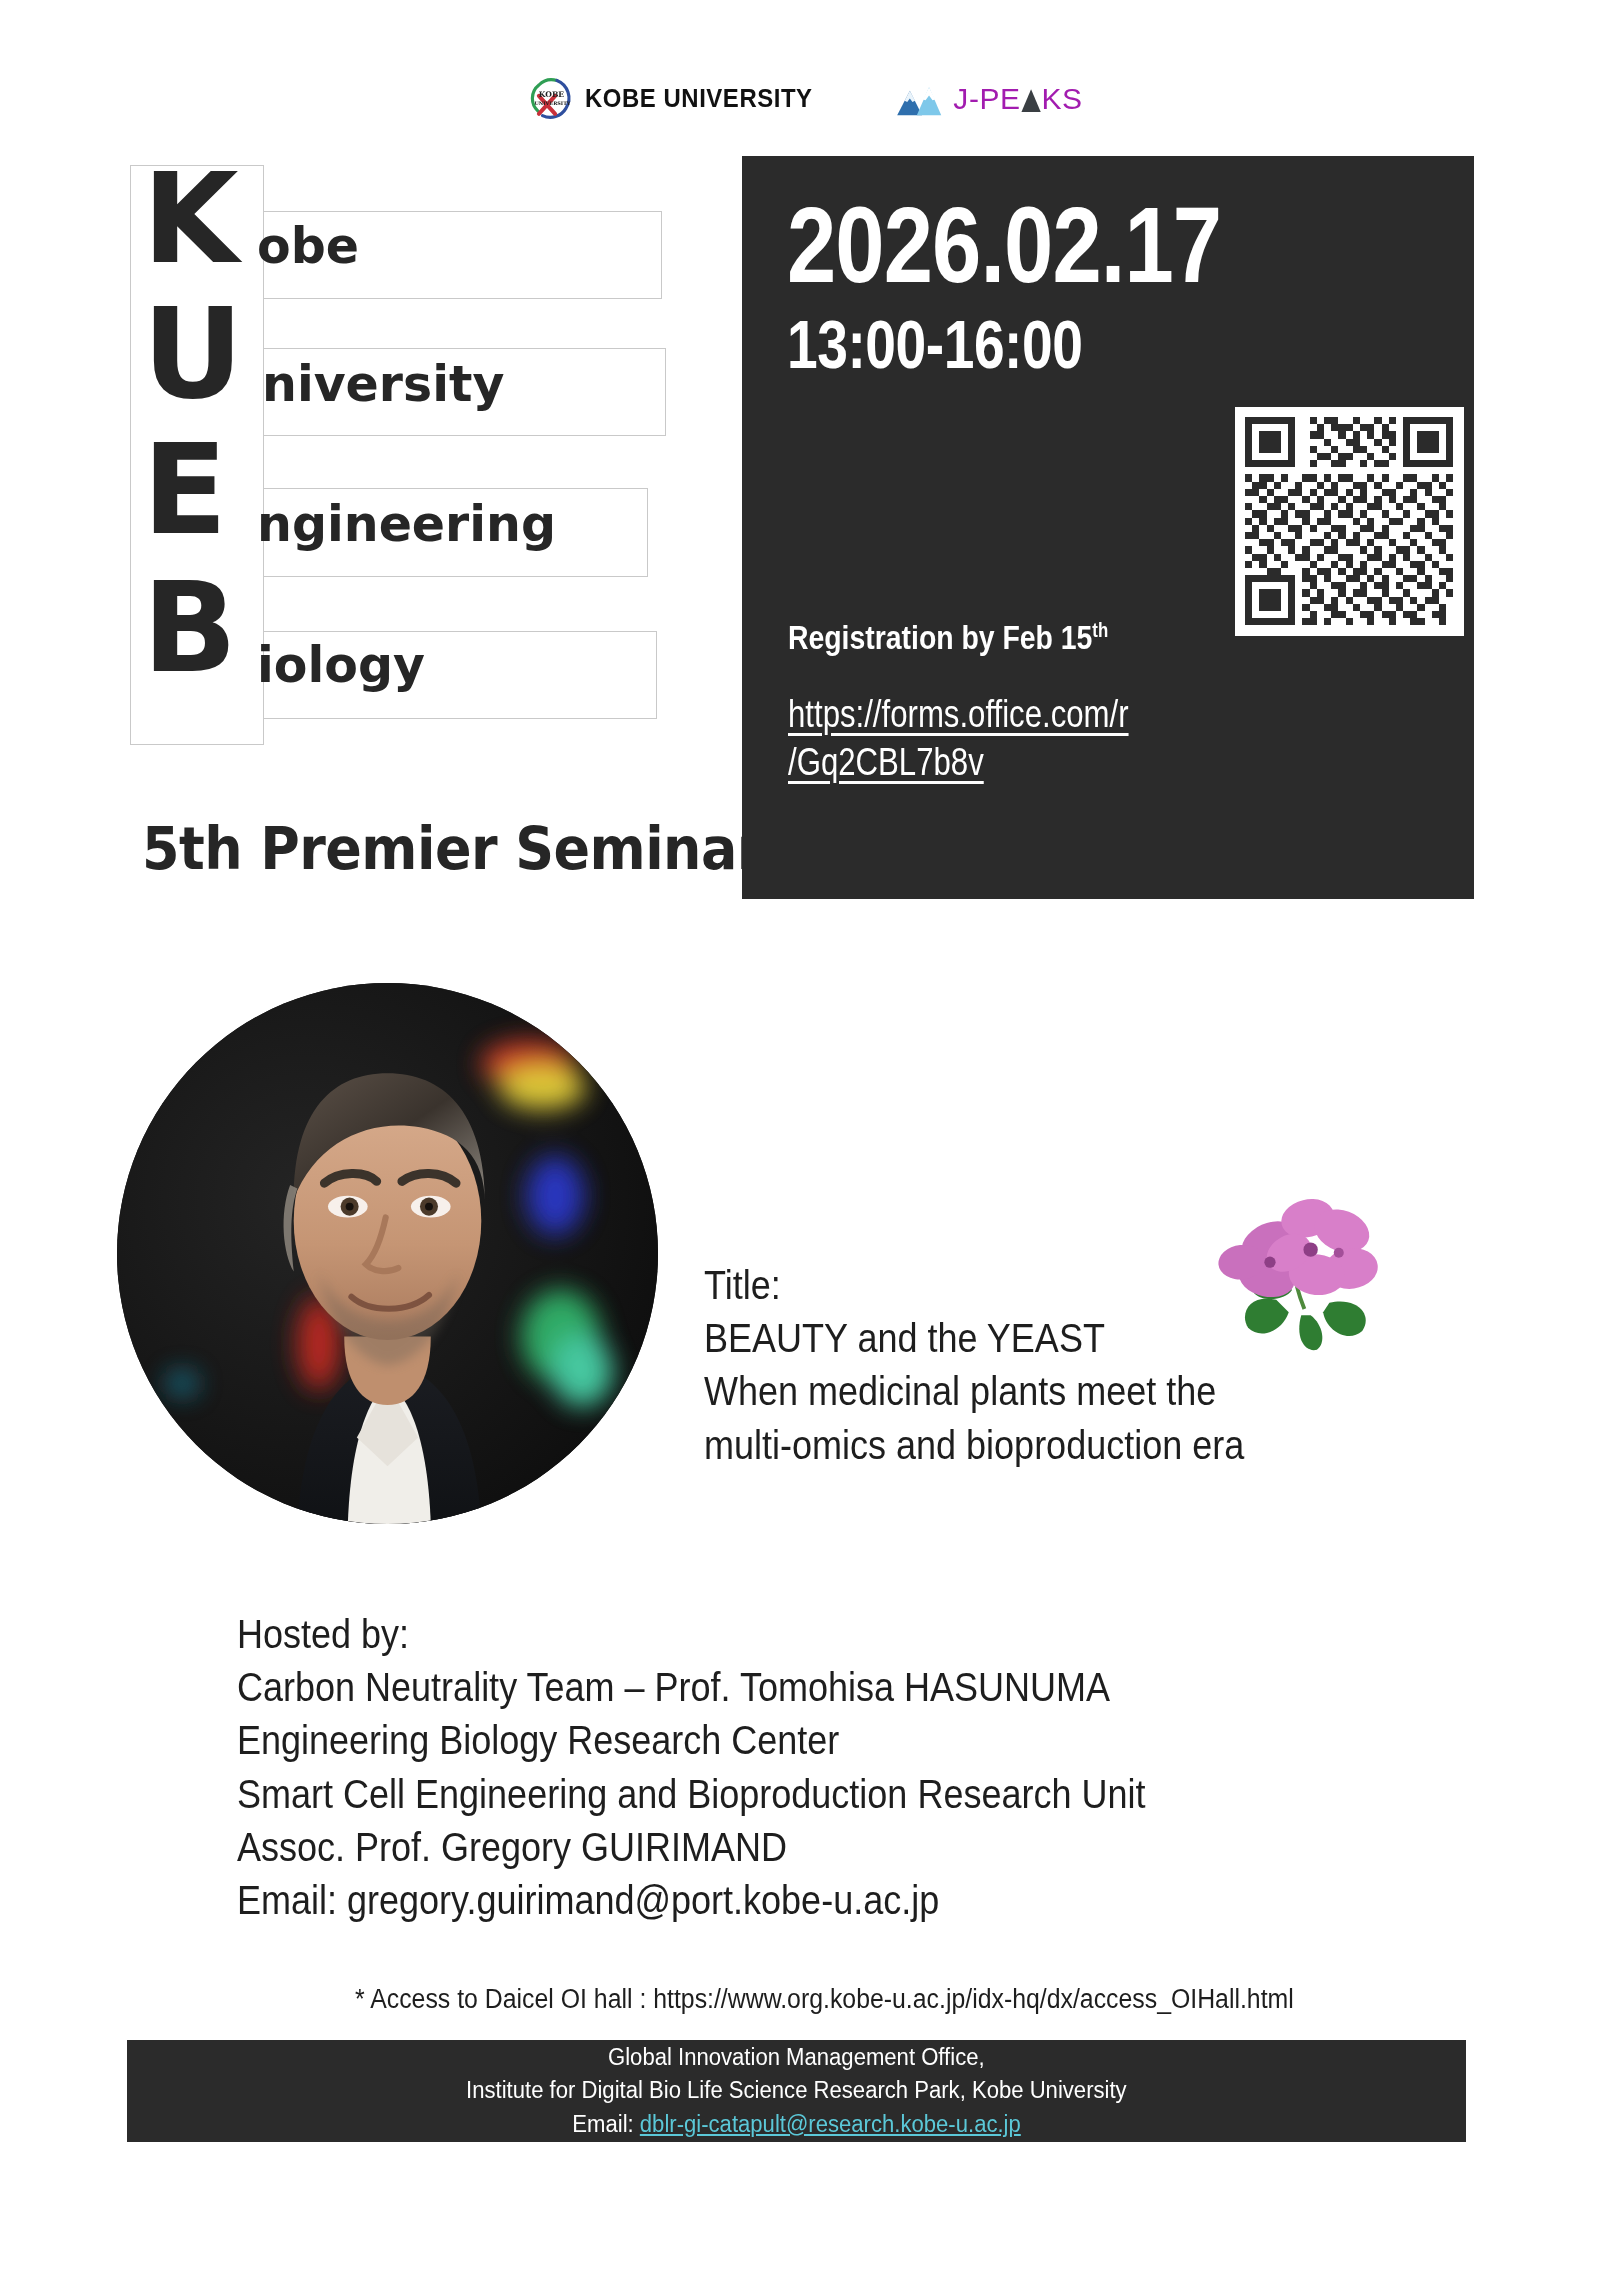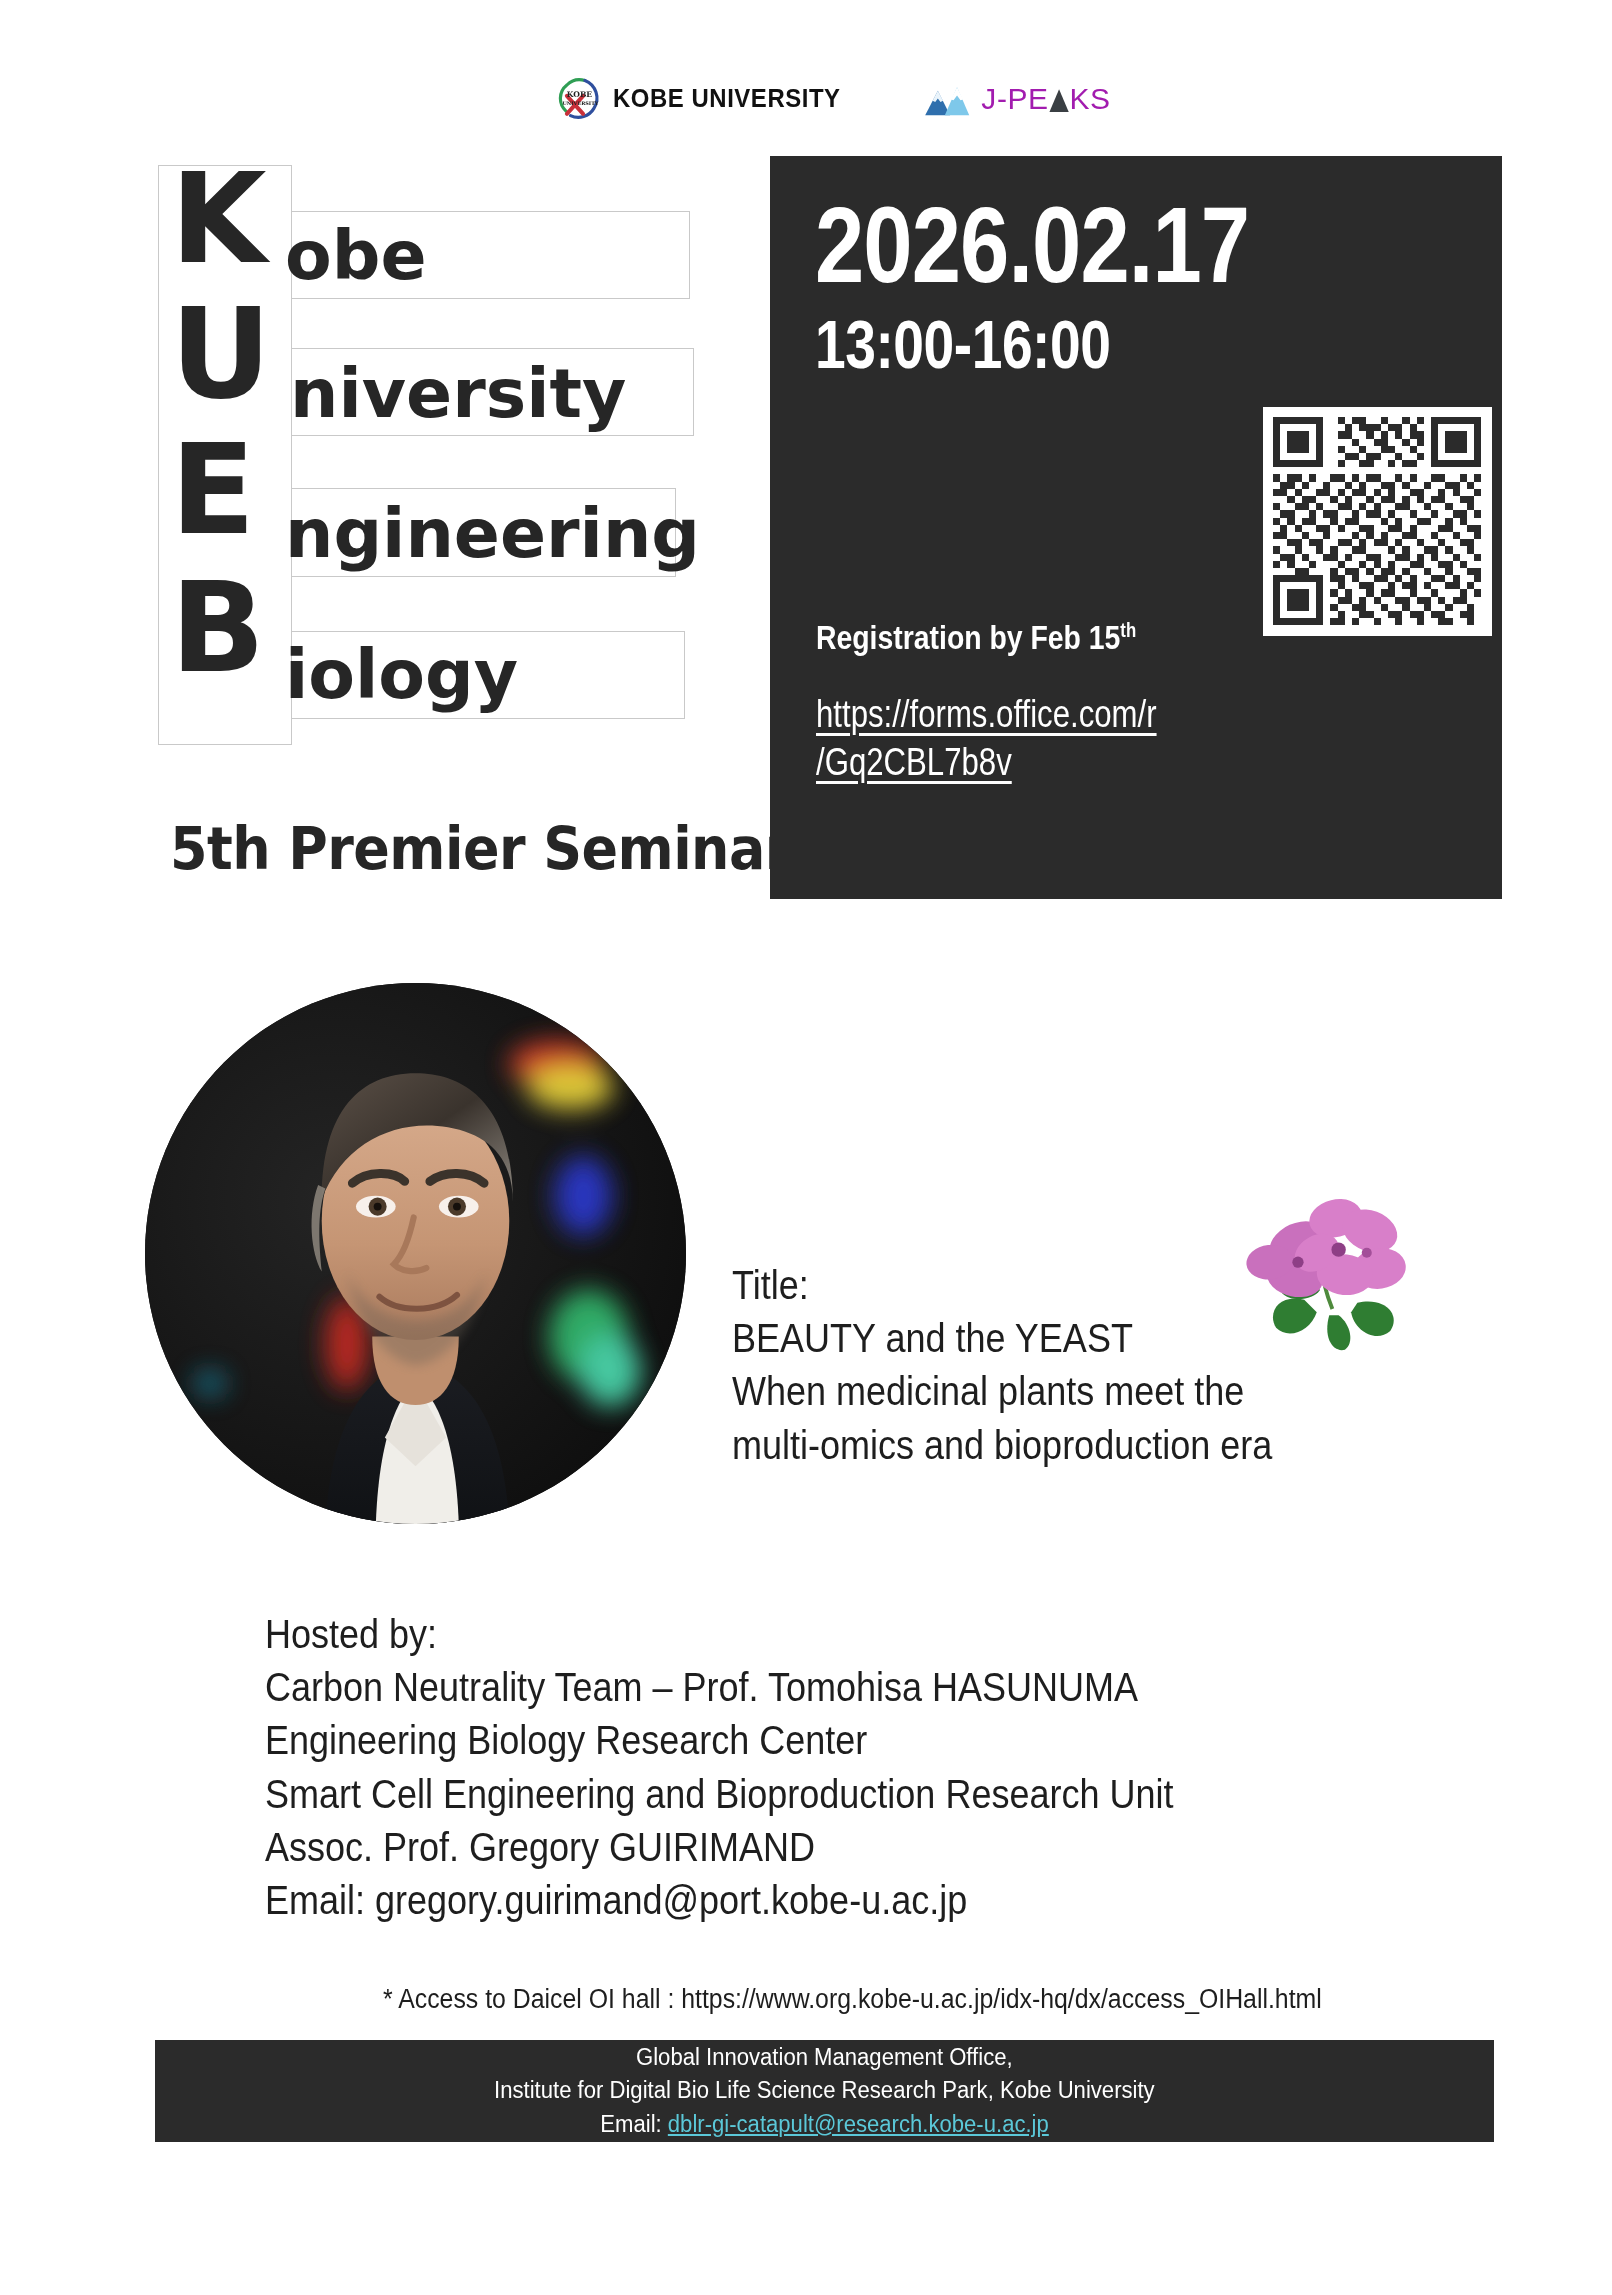--- a/index.html
+++ b/index.html
@@ -2,21 +2,21 @@
 <html style="font-size:9.2px"><head>
 <meta charset="utf-8">
 <style>
   html,body{margin:0;padding:0;background:#fff;}
   body{
     width:1612px;height:2295px;position:relative;overflow:hidden;
     font-family:"Liberation Sans", sans-serif;
     color:#1f1f1f;
     -webkit-font-smoothing:antialiased;
   }
-  .page{position:absolute;inset:0;background:#ffffff;margin-left:28px;}
+  .page{position:absolute;inset:0;background:#ffffff;}
 
   
   .header-logos{position:absolute;top:73px;left:0;width:1612px;height:51px;
                 display:flex;justify-content:center;align-items:center;gap:63px;}
   .logo-group{display:flex;align-items:center;gap:10.3px;}
   .kobe-mark{position:relative;width:45px;height:45px;flex:none;}
   .kobe-mark svg{display:block;width:45px;height:45px;}
   .kobe-word{font-family:"Liberation Sans", sans-serif;font-weight:700;
              font-size:26px;letter-spacing:0.6px;color:#111;white-space:nowrap;
              transform:scaleX(.92);transform-origin:left center;}
@@ -26,21 +26,21 @@
            font-size:30px;letter-spacing:0.6px;color:#a21caf;white-space:nowrap;
            display:flex;align-items:center;}
   .jp-word .tri{display:inline-block;width:19.5px;height:23px;margin:0 0.6px;
        background:#3a3f43;clip-path:polygon(50% 0,100% 100%,0 100%);position:relative;top:2.3px;}
 
   
   .kueb{position:absolute;left:130px;top:165px;width:578px;height:595px;}
   .kueb-box{position:absolute;background:#ffffff;border:0.9px solid #c9c9c9;}
   .kueb-cap{position:absolute;font-weight:700;font-size:124px;line-height:1;
             color:#262626;font-family:"DejaVu Sans", sans-serif;z-index:3;}
-  .kueb-rest{position:absolute;font-weight:700;font-size:68px;line-height:1;
+  .kueb-rest{position:absolute;font-weight:700;font-size:49px;line-height:1;
              color:#262626;font-family:"DejaVu Sans", sans-serif;z-index:3;white-space:nowrap;}
   .kueb-vbox{position:absolute;left:0;top:0;width:132px;height:578px;
              border:0.9px solid #c9c9c9;background:#fff;z-index:1;}
 
   .seminar{position:absolute;left:142px;top:815px;font-weight:700;font-size:58px;
            letter-spacing:-0.6px;color:#262626;font-family:"DejaVu Sans", sans-serif;
            transform:scaleX(.93);transform-origin:left center;white-space:nowrap;}
 
   
   .panel{position:absolute;left:742px;top:156px;width:732px;height:743px;background:#2b2b2b;}

